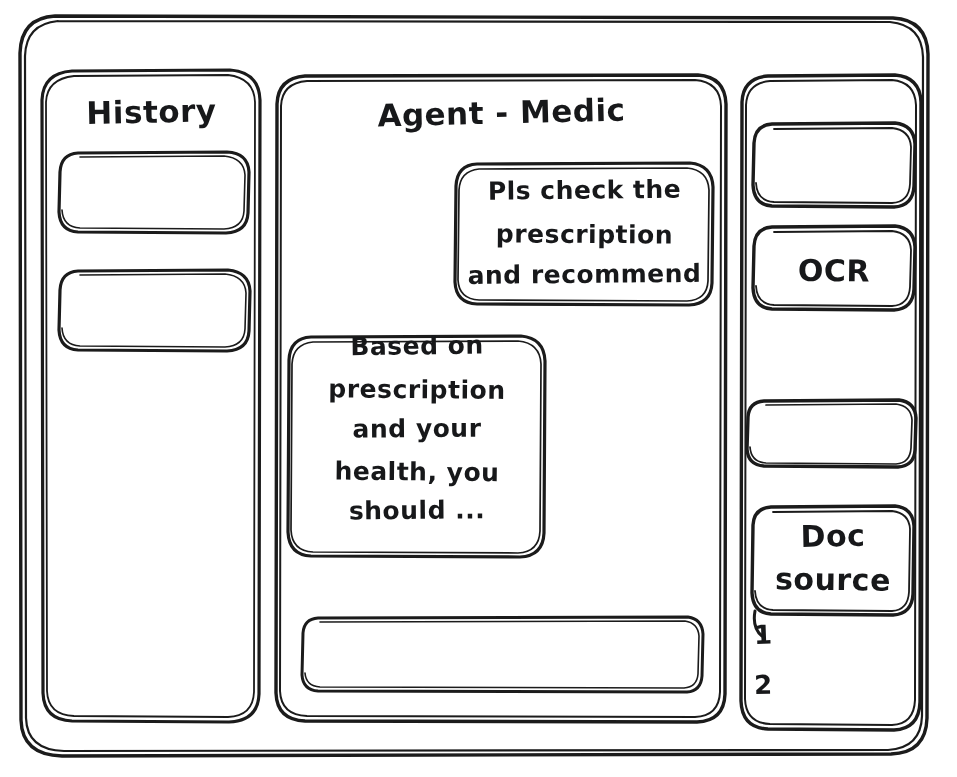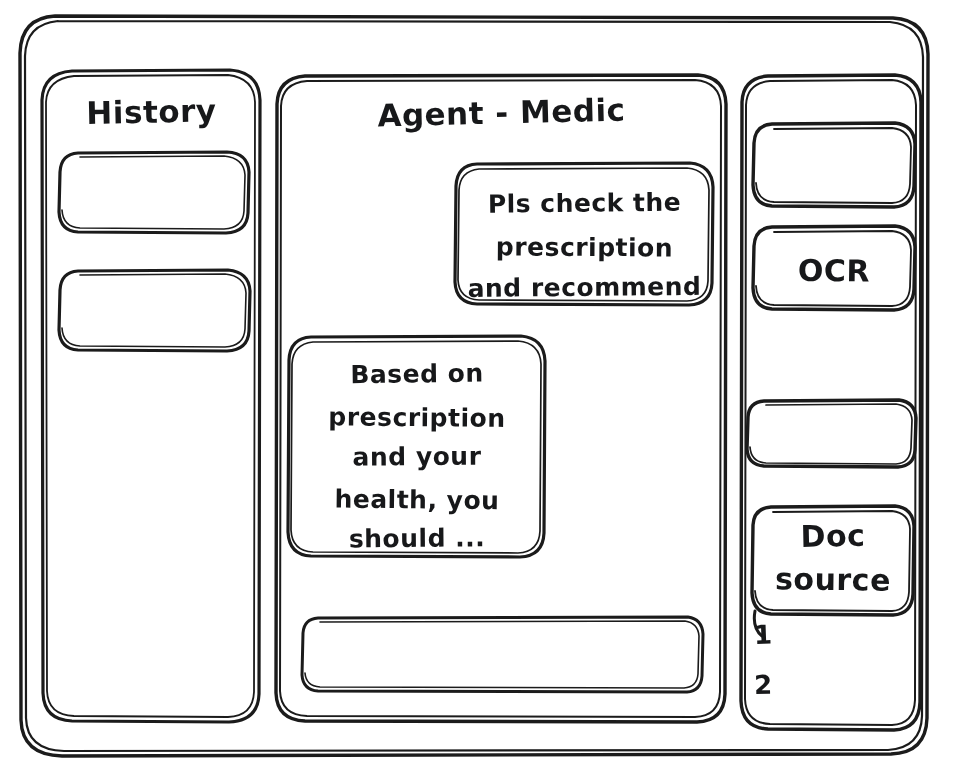--- a/index.html
+++ b/index.html
@@ -161,27 +161,27 @@
   </div>
 
   <div class="hit box" style="left:59px;top:270px;width:192px;height:82px;">
     <span class="txt" style="left:14px;top:28px;font-size:22px;"></span>
   </div>
 
   <div class="hit" style="left:276px;top:75px;width:451px;height:648px;"></div>
 
   <div class="txt panel-title" style="left:276px;top:100px;width:451px;transform:rotate(-1.4deg);">Agent - Medic</div>
 
-  <div class="hit box" style="left:455px;top:176px;width:259px;height:158px;">
+  <div class="hit box" style="left:455px;top:163px;width:259px;height:158px;">
     <div class="txt bubble-text" style="left:0;top:14px;width:259px;transform:rotate(-0.6deg);">Pls check the</div>
     <div class="txt bubble-text" style="left:0;top:56px;width:259px;transform:rotate(0.4deg);">prescription</div>
     <div class="txt bubble-text" style="left:0;top:98px;width:259px;transform:rotate(-0.5deg);">and recommend</div>
   </div>
 
-  <div class="hit box" style="left:288px;top:348px;width:258px;height:242px;">
+  <div class="hit box" style="left:288px;top:320px;width:258px;height:242px;">
     <div class="txt bubble-text" style="left:0;top:13px;width:258px;transform:rotate(-0.7deg);">Based on</div>
     <div class="txt bubble-text" style="left:0;top:54px;width:258px;transform:rotate(0.5deg);">prescription</div>
     <div class="txt bubble-text" style="left:0;top:95px;width:258px;transform:rotate(-0.4deg);">and your</div>
     <div class="txt bubble-text" style="left:0;top:136px;width:258px;transform:rotate(0.6deg);">health, you</div>
     <div class="txt bubble-text" style="left:0;top:177px;width:258px;transform:rotate(-0.5deg);">should ...</div>
   </div>
 
   <div class="hit box" style="left:302px;top:617px;width:401px;height:75px;">
     <span class="txt" style="left:18px;top:24px;font-size:23px;font-weight:700;color:#17181a;"></span>
   </div>

